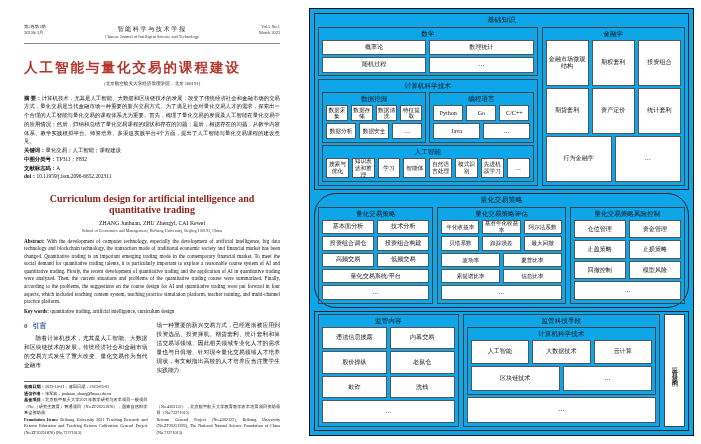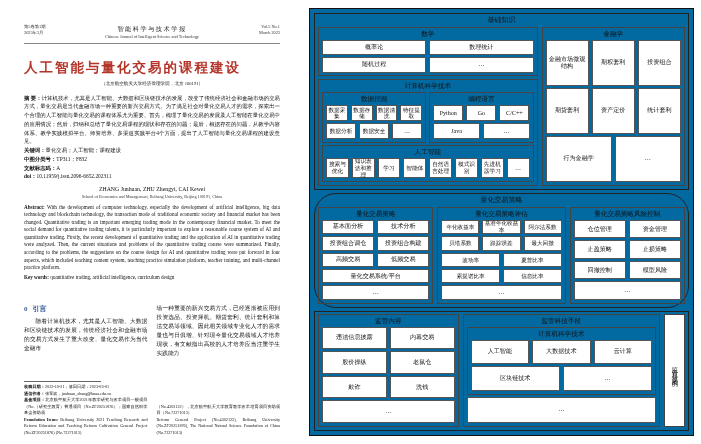--- a/index.html
+++ b/index.html
@@ -23,33 +23,33 @@
   .authors-cn { margin-top:9px; text-align:center; font-size:7px; letter-spacing:1.5px; }
   .affil-cn { margin-top:4px; text-align:center; font-size:4.6px; color:#222; }
   .abs-cn { margin-top:8px; font-size:5.4px; line-height:1.62; text-align:justify; }
   .meta-line { font-size:5.4px; line-height:1.6; }
   .lbl { font-weight:bold; }
   .title-en { margin-top:12px; text-align:center; font-size:10px; font-weight:bold; color:#8e251c; }
   .authors-en { margin-top:5px; text-align:center; font-size:5.8px; }
   .affil-en { margin-top:2px; text-align:center; font-size:4.2px; color:#333; }
   .abs-en { margin-top:5px; font-size:5.1px; line-height:1.48; text-align:justify; }
   .kw-en { margin-top:2px; font-size:5.1px; }
-  .cols { display:flex; gap:9px; margin-top:24px; flex:1; min-height:0; }
+  .cols { display:flex; gap:9px; margin-top:7px; flex:1; min-height:0; }
   .col { flex:1; display:flex; flex-direction:column; font-size:5.7px; min-width:0; }
   .sec-head { font-size:7px; font-weight:bold; color:#3a5a96; margin-bottom:3px; }
   .sec-num { margin-right:5px; }
   .body-para { line-height:1.6; text-align:justify; }
   .indent { text-indent:2em; }
   .footnote { margin-top:auto; font-size:4.2px; line-height:1.55; }
   .fn-rule { border-top:1px solid #666; width:62%; margin-bottom:2px; }
   .footnote p, .fn-cont p { text-align:justify; }
   .fn-cont { margin-top:auto; font-size:4.2px; line-height:1.55; }
   
   .right-page { position:absolute; left:302px; top:0; width:399px; height:444px; padding:8px 7px; background:#fff; }
-  .fig-frame { border:1px solid #111; height:100%; padding:4px; display:flex; flex-direction:column; gap:3px; background:#0369a1; }
+  .fig-frame { border:1px solid #111; height:100%; padding:4px; display:flex; flex-direction:column; gap:3px; background:#0ea5e9; }
   .fig-sec { border:1px solid #222; display:flex; flex-direction:column; padding:2px 3px 3px; min-height:0; }
   .sec-basic { flex:1.58; } .sec-strategy { flex:1;border-radius:22px; } .sec-regtech { flex:1.05; }
   .fig-sec-title { text-align:center; font-size:7px; line-height:1.25; margin-bottom:2px; }
   .fig-body { flex:1; display:flex; gap:4px; min-height:0; }
   .grp { border:1px solid #444; display:flex; flex-direction:column; padding:2px 3px 3px; gap:2px; min-width:0; min-height:0; }
   .grp-title { text-align:center; font-size:6.6px; line-height:1.2; }
   .row { display:flex; gap:3px; flex:1; min-height:0; }
   .row > .cell { flex:1; }
   .cell {
     border:1px solid #555; display:flex; align-items:center; justify-content:center;
@@ -95,20 +95,21 @@
 
     <div class="title-cn">人工智能与量化交易的课程建设</div>
     <div class="affil-cn">（北京航空航天大学经济管理学院，北京 100191）</div>
 
     <p class="abs-cn"><b class="lbl">摘  要：</b><span>计算机技术，尤其是人工智能、大数据和区块链技术的发展，改变了传统经济社会和金融市场的交易方式，量化交易是当代金融市场一种重要的新兴交易方式。为了满足社会对量化交易人才的需求，探索出一个合理的人工智能与量化交易的课程体系尤为重要。首先，梳理了量化交易的发展及人工智能在量化交易中的应用情况；然后，归纳和总结了量化交易课程的现状和存在的问题；最后，根据存在的问题，从教学内容体系、教学实践模拟平台、师资培养、多渠道实践平台4个方面，提出了人工智能与量化交易课程的建设意见。</span></p>
     <p class="meta-line"><b class="lbl">关键词：</b><span>量化交易；人工智能；课程建设</span></p>
     <p class="meta-line"><b class="lbl">中图分类号：</b><span>TP311；F832</span></p>
     <p class="meta-line"><b class="lbl">文献标志码：</b><span>A</span></p>
     <p class="meta-line"><b class="lbl">doi：</b><span>10.11959/j.issn.2096-6652.202311</span></p>
 
+    <div class="title-en">Curriculum design for artificial intelligence and quantitative trading</div>
     <div class="authors-en">ZHANG Junhuan, ZHU Zhengyi, CAI Kewei</div>
     <div class="affil-en">School of Economics and Management, Beihang University, Beijing 100191, China</div>
     <p class="abs-en"><b class="lbl">Abstract: </b><span>With the development of computer technology, especially the development of artificial intelligence, big data technology and blockchain technology, the transaction mode of traditional economic society and financial market has been changed. Quantitative trading is an important emerging trading mode in the contemporary financial market. To meet the social demand for quantitative trading talents, it is particularly important to explore a reasonable course system of AI and quantitative trading. Firstly, the recent development of quantitative trading and the application of AI in quantitative trading were analyzed. Then, the current situations and problems of the quantitative trading course were summarized. Finally, according to the problems, the suggestions on the course design for AI and quantitative trading were put forward in four aspects, which included teaching content system, teaching practice simulation platform, teacher training, and multi-channel practice platform.</span></p>
     <p class="kw-en"><b class="lbl">Key words: </b><span>quantitative trading, artificial intelligence, curriculum design</span></p>
 
     <div class="cols">
       <div class="col">
         <div class="sec-head"><span class="sec-num">0</span><span>引言</span></div>
         <p class="body-para indent">随着计算机技术，尤其是人工智能、大数据和区块链技术的发展，传统经济社会和金融市场的交易方式发生了重大改变。量化交易作为当代金融市</p>
         <div class="footnote">

